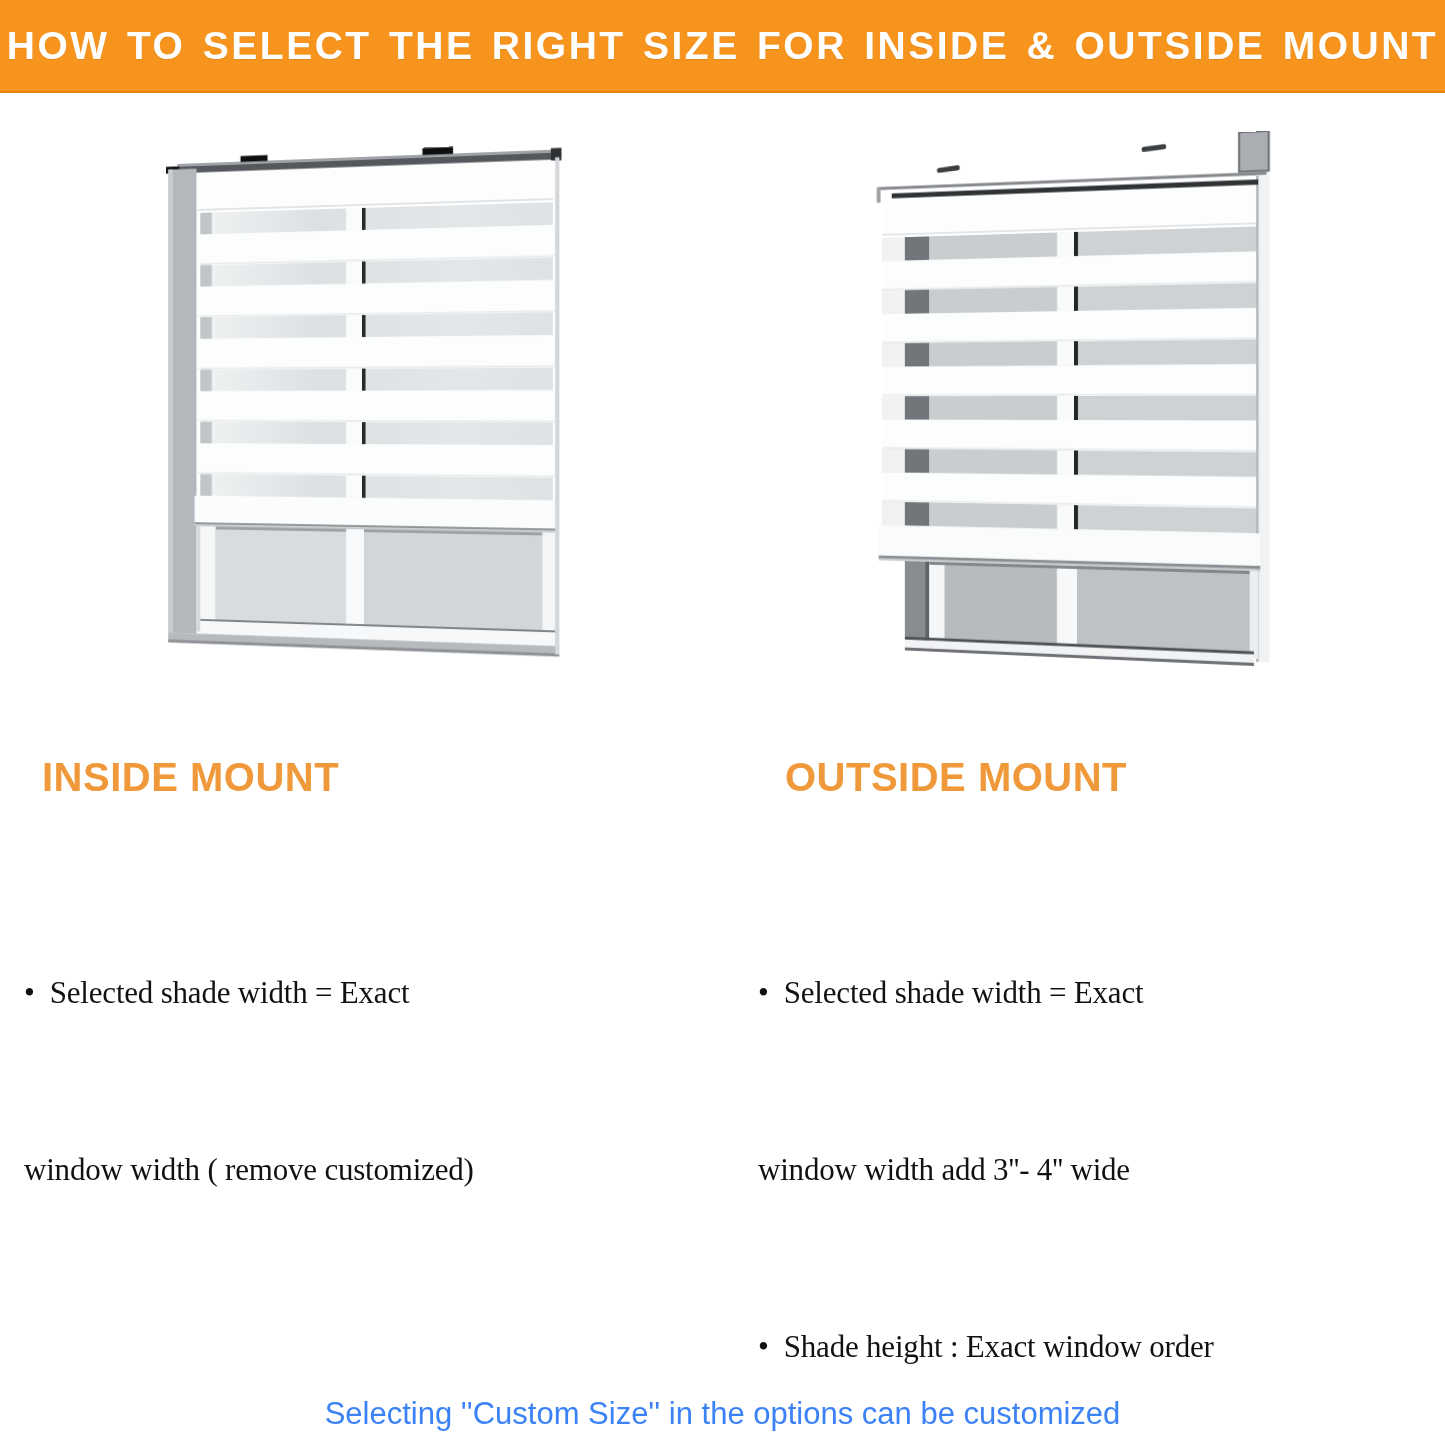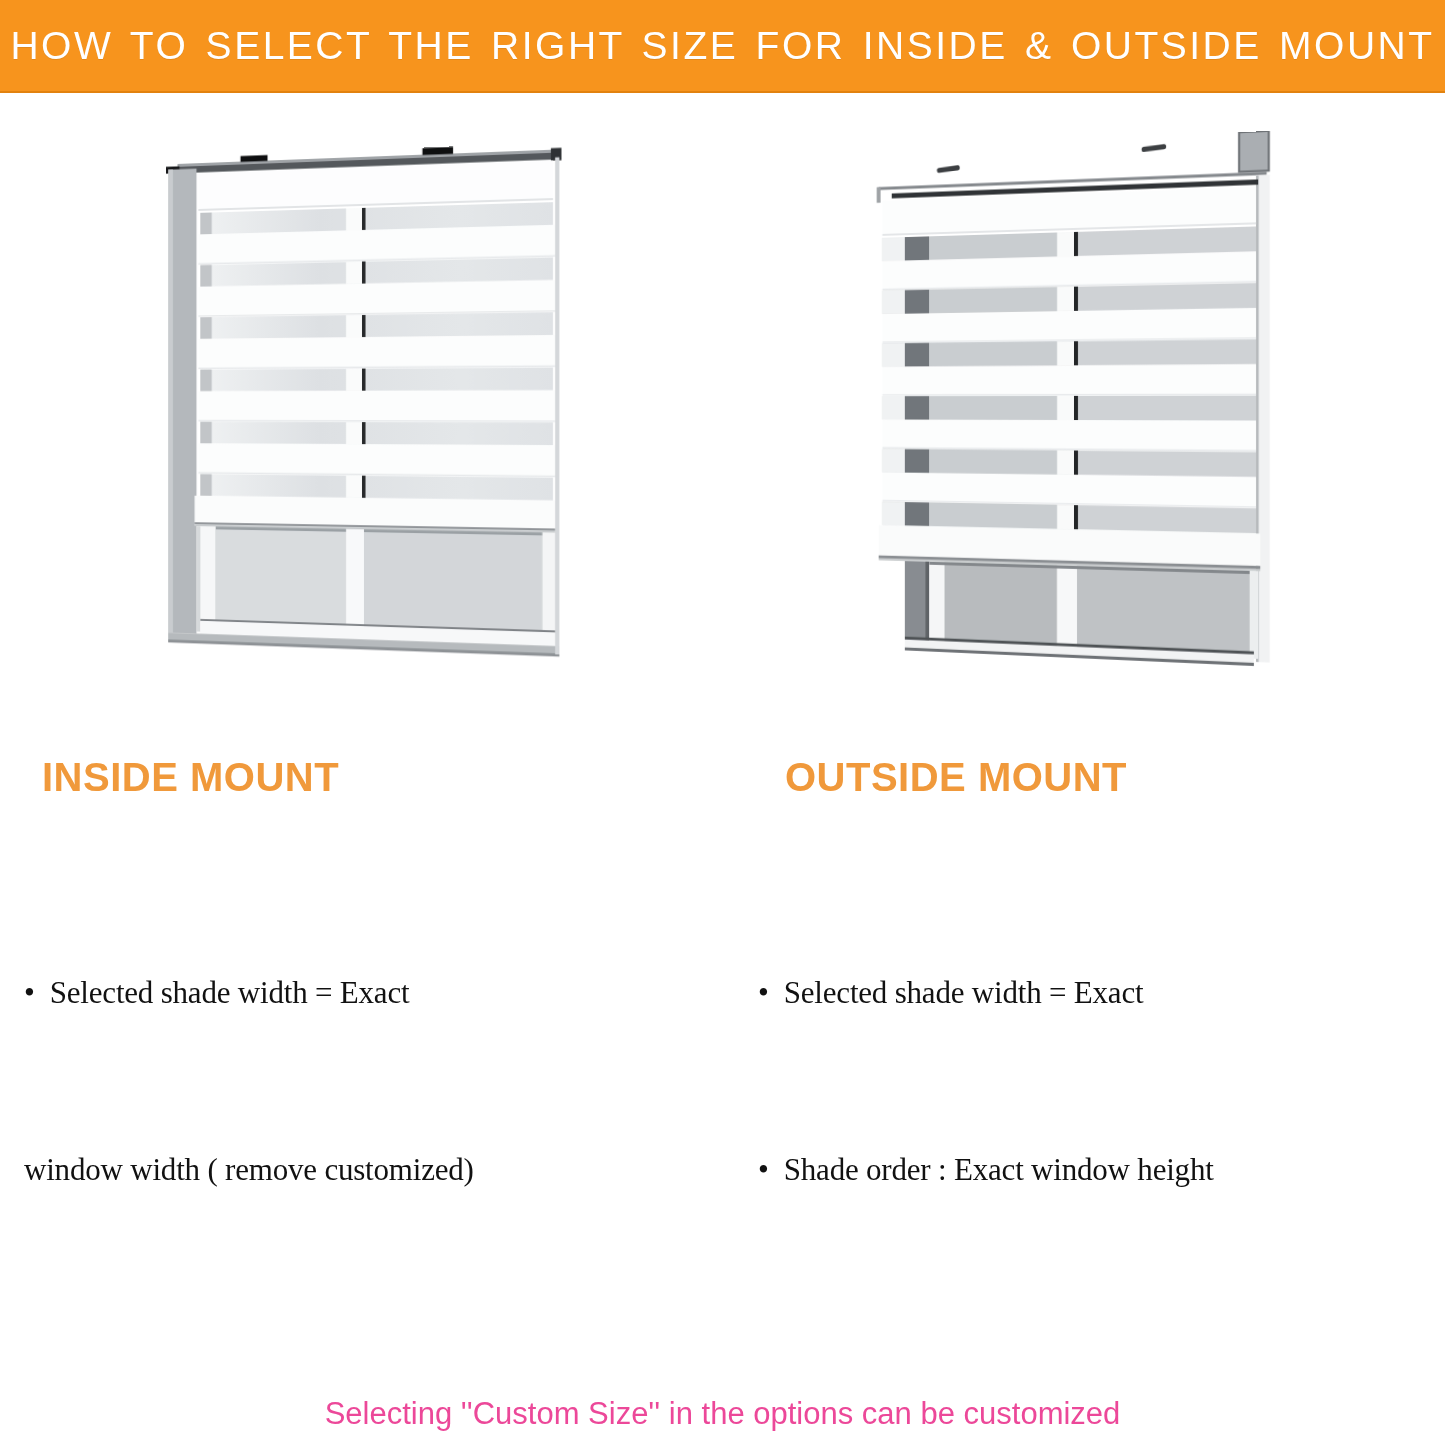--- a/index.html
+++ b/index.html
@@ -18,21 +18,21 @@
   .banner {
     position:absolute; left:0; top:0;
     width:1445px; height:93px;
     background:#F7941D;
     border-bottom:2px solid #e2820f;
     display:flex; align-items:center; justify-content:center;
   }
   .banner-title {
     color:#ffffff;
     font-size:39px;
-    font-weight:400;
+    font-weight:700;
     letter-spacing:2.5px;
     word-spacing:4px;
     white-space:nowrap;
     text-shadow:0 1px 0 rgba(0,0,0,0.08);
   }
 
   
   .illus { position:absolute; }
   .illus svg { display:block; width:100%; height:100%; }
   .illus-left  { left:158px; top:150px; width:404px; height:518px; perspective:1050px; }
@@ -66,21 +66,21 @@
   .col-right { left:758px; width:680px; }
   .line { height:59px;font-family:Liberation Serif, serif; }
 
   
   .footer-note {
     position:absolute;
     left:0; top:1396px;
     width:1445px;
     text-align:center;
     font-size:31px;
-    color:#ec4899;
+    color:#3b82f6;
     white-space:pre;
   }
 </style>
 </head>
 <body>
 
 <div class="page">
 
   <div class="banner">
     <div class="banner-title">HOW TO SELECT THE RIGHT SIZE FOR INSIDE &amp; OUTSIDE MOUNT</div>
@@ -265,21 +265,22 @@
     <div class="line">window width ( remove customized)</div>
     
     
     
     
     
   </div>
 
   <div class="col col-right">
     <div class="line">•  Selected shade width = Exact</div>
-    <div class="line">•  Shade order : Exact window height</div>
+    <div class="line">window width add 3''- 4'' wide</div>
+    <div class="line">•  Shade height : Exact window order</div>
     
     
     
   </div>
 
   <div class="footer-note">Selecting ''Custom Size'' in the options can be customized</div>
 
 </div>
 
 </body></html>

